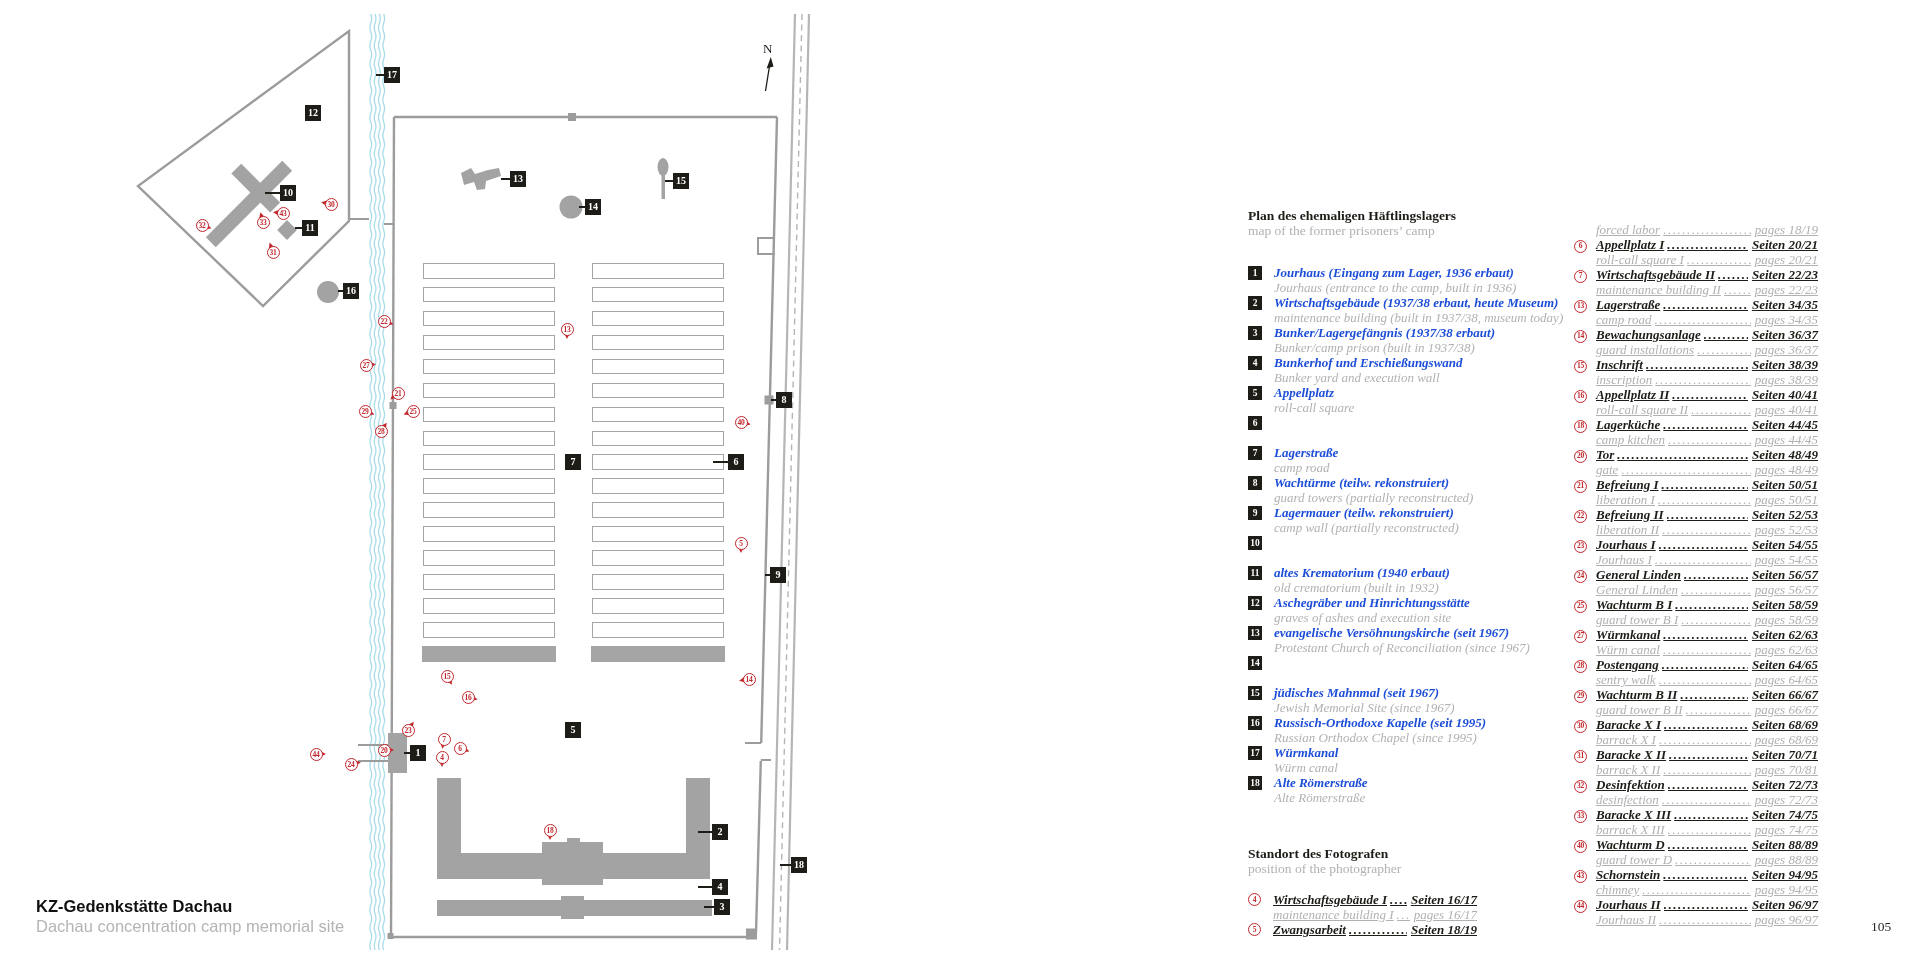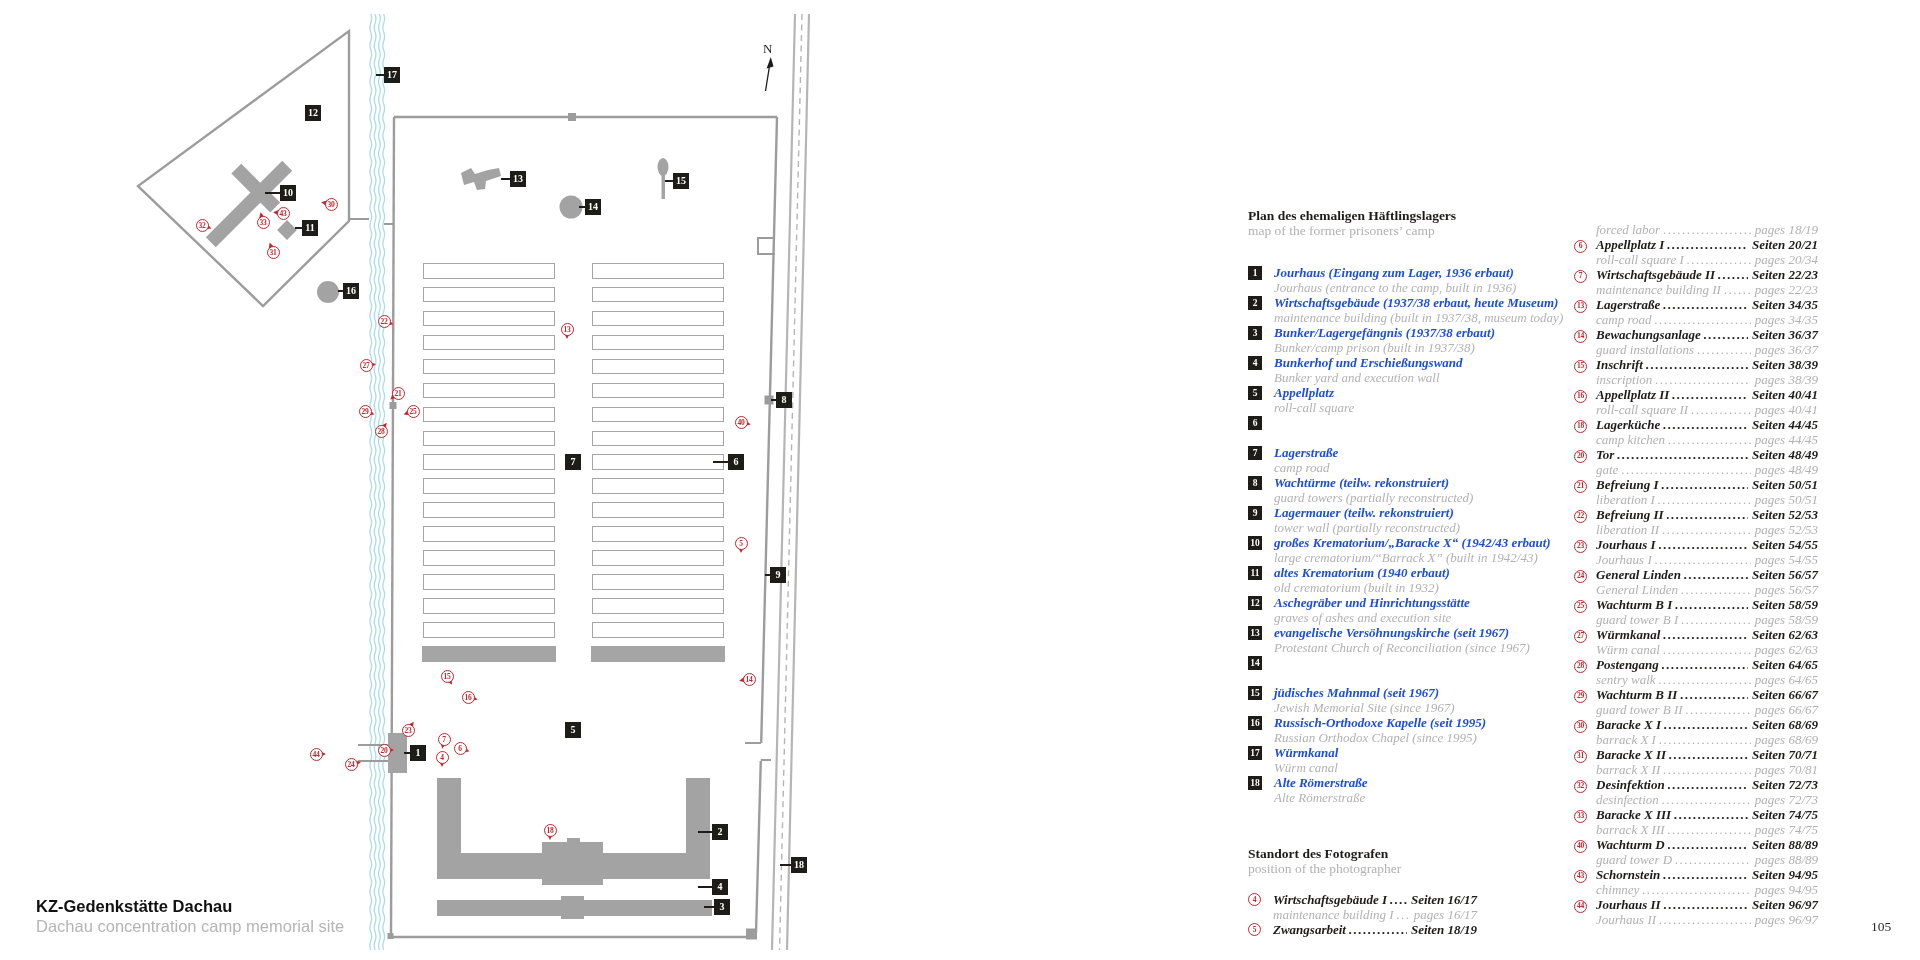--- a/index.html
+++ b/index.html
@@ -43,21 +43,21 @@
     font:700 9.5px/14px "Liberation Serif",serif;text-align:center;margin-top:1px;}
   .de{font:italic 700 13px/15px "Liberation Serif",serif;color:#1d4ed8;white-space:nowrap;}
   .en{font:italic 400 13px/15px "Liberation Serif",serif;color:#b1b1b1;white-space:nowrap;}
   #photo-head{margin-top:41px;}
   #photo-items{margin-top:16px;}
   .pitem{display:flex;gap:12px;min-height:30px;}
   .pitem .lines{width:204px;}
   .circ{flex:none;width:13px;height:13px;border:1.6px solid #c1272d;border-radius:50%;box-sizing:border-box;
     color:#c1272d;font:600 7.5px/9.5px "Liberation Serif",serif;display:flex;align-items:center;
     justify-content:center;margin-top:1px;letter-spacing:-0.3px;}
-  .line{display:flex;align-items:flex-start;}
+  .line{display:flex;align-items:flex-start;text-decoration:underline;}
   .line.de{font:italic 700 13px/15px "Liberation Serif",serif;color:#1d1c17;}
   .line.en{font:italic 400 13px/15px "Liberation Serif",serif;color:#b1b1b1;}
   .line .nm{white-space:nowrap;}
   .line .pg{white-space:nowrap;}
   .dots{flex:1 1 auto;overflow:hidden;white-space:nowrap;margin:0 4px 0 3px;letter-spacing:1.5px;}
   .dots::after{content:"..................................................................";}
   .c2item{position:relative;padding-left:24px;}
   .c2item .circ{position:absolute;left:2px;top:1.5px;}
   
   #footer-title{position:absolute;left:36px;top:897px;font:700 16.5px/18px "Liberation Sans",sans-serif;color:#111;}
@@ -347,29 +347,25 @@
         <span class="sq">8</span>
         <div>
           <div class="de">Wachtürme (teilw. rekonstruiert)</div>
           <div class="en">guard towers (partially reconstructed)</div>
         </div>
       </div>
       <div class="l1item">
         <span class="sq">9</span>
         <div>
           <div class="de">Lagermauer (teilw. rekonstruiert)</div>
-          <div class="en">tower wall (partially reconstructed)</div>
+          <div class="en">camp wall (partially reconstructed)</div>
         </div>
       </div>
       <div class="l1item">
         <span class="sq">10</span>
-        <div>
-          <div class="de">großes Krematorium/„Baracke X“ (1942/43 erbaut)</div>
-          <div class="en">large crematorium/“Barrack X” (built in 1942/43)</div>
-        </div>
       </div>
       <div class="l1item">
         <span class="sq">11</span>
         <div>
           <div class="de">altes Krematorium (1940 erbaut)</div>
           <div class="en">old crematorium (built in 1932)</div>
         </div>
       </div>
       <div class="l1item">
         <span class="sq">12</span>
@@ -461,21 +457,21 @@
     <div class="c2item">
       <span class="circ">6</span>
       <div class="line de">
         <span class="nm">Appellplatz I</span>
         <span class="dots"></span>
         <span class="pg">Seiten 20/21</span>
       </div>
       <div class="line en">
         <span class="nm">roll-call square I</span>
         <span class="dots"></span>
-        <span class="pg">pages 20/34</span>
+        <span class="pg">pages 20/21</span>
       </div>
     </div>
     <div class="c2item">
       <span class="circ">7</span>
       <div class="line de">
         <span class="nm">Wirtschaftsgebäude II</span>
         <span class="dots"></span>
         <span class="pg">Seiten 22/23</span>
       </div>
       <div class="line en">

